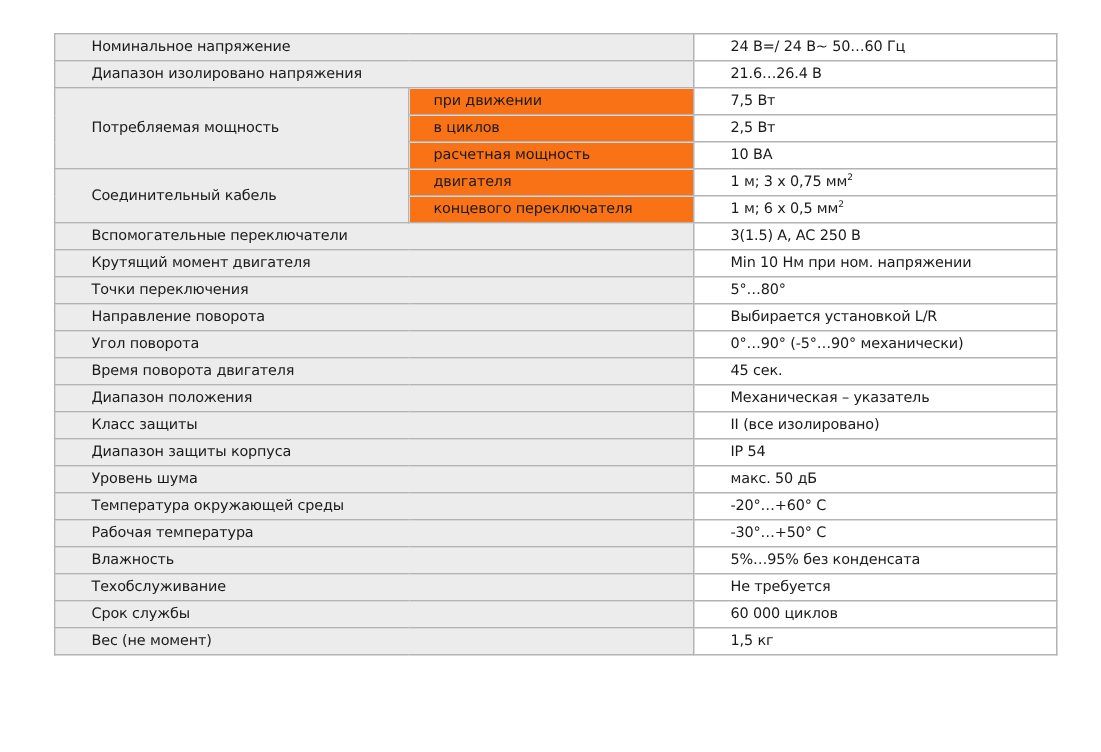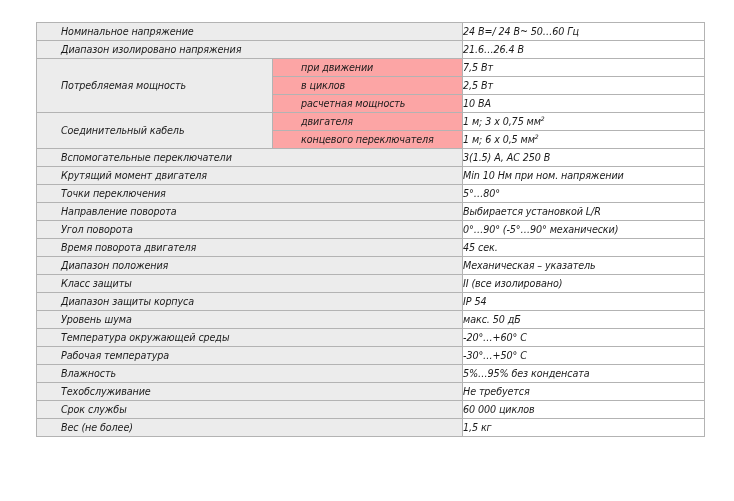--- a/index.html
+++ b/index.html
@@ -14,25 +14,24 @@
     letter-spacing: -0.1px;
   }
   table.spec td {
     border: 1.5px solid #b3b3b3;
     height: 17px;
     padding: 0 0 0 24px;
     white-space: nowrap;
     overflow: hidden;
     vertical-align: middle;
     line-height: 17px;
-    font-style: italic;
   }
   table.spec td.lbl { background: #ececec; }
-  table.spec td.sub { background: #fca5a5; padding-left: 28px; }
-  table.spec td.val { background: #ffffff; padding-left: 0; }
+  table.spec td.sub { background: #f97316; padding-left: 16px; }
+  table.spec td.val { background: #ffffff; padding-left: 24px; }
   col.c1 { width: 236px; }
   col.c2 { width: 190px; }
   col.c3 { width: 242px; }
   sup { font-size: 6px; line-height: 0; vertical-align: 4px; }
 </style>
 </head>
 <body>
 
 <table class="spec">
   <colgroup>
@@ -125,17 +124,17 @@
     </tr>
     <tr>
       <td class="lbl" colspan="2">Техобслуживание</td>
       <td class="val">Не требуется</td>
     </tr>
     <tr>
       <td class="lbl" colspan="2">Срок службы</td>
       <td class="val">60 000 циклов</td>
     </tr>
     <tr>
-      <td class="lbl" colspan="2">Вес (не более)</td>
+      <td class="lbl" colspan="2">Вес (не момент)</td>
       <td class="val">1,5 кг</td>
     </tr>
   </tbody>
 </table>
 
 </body></html>

